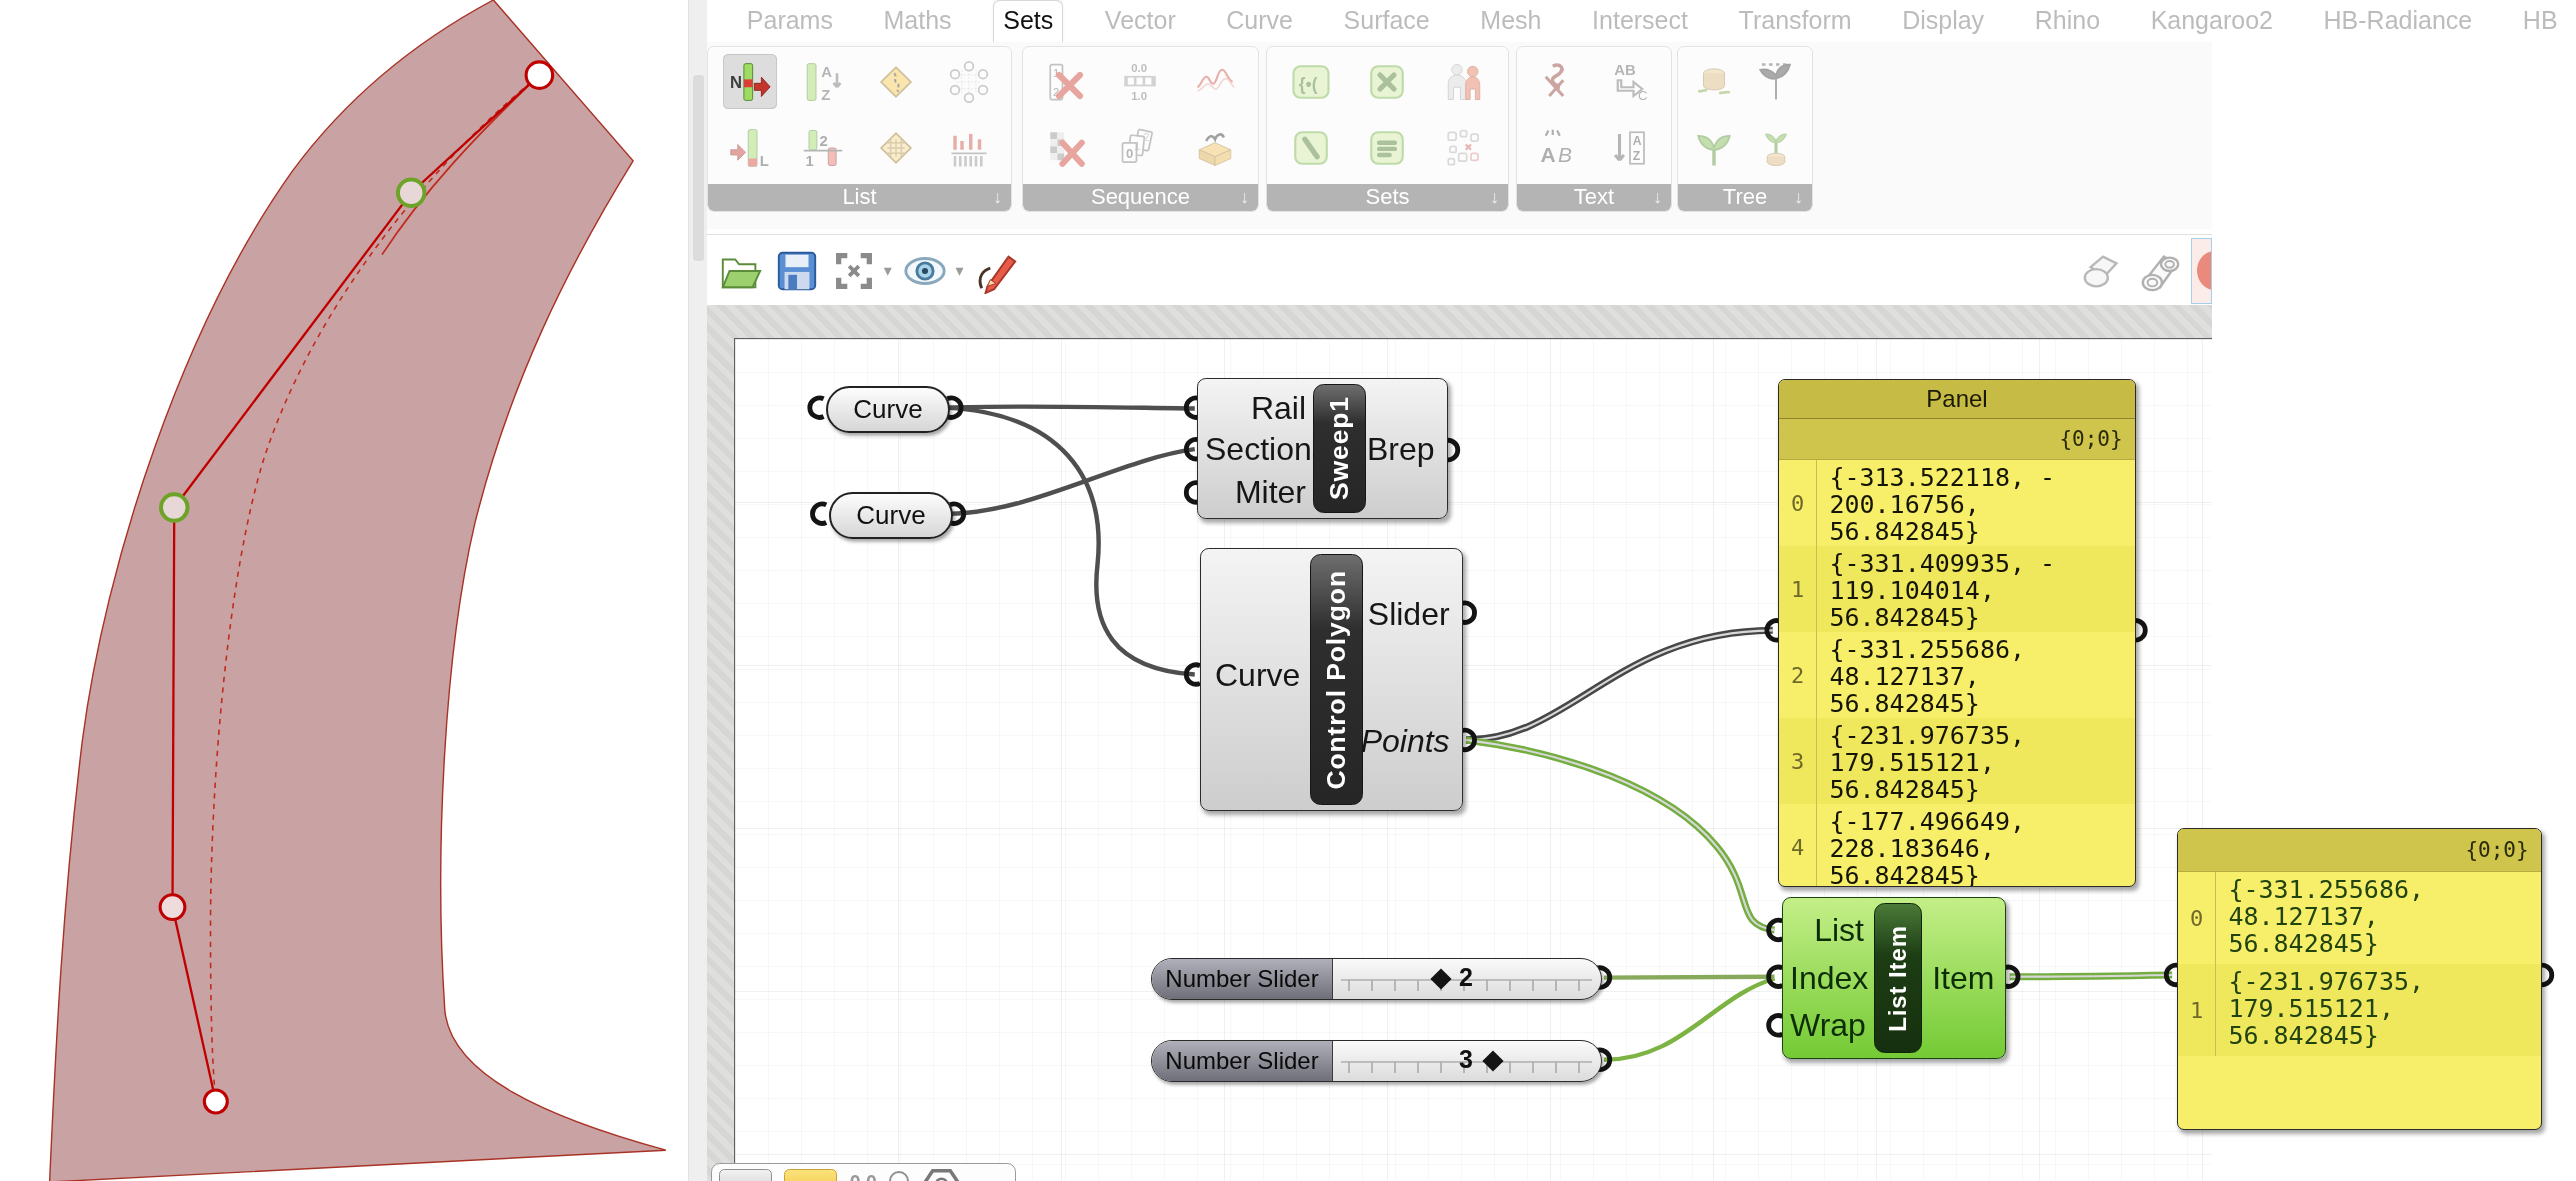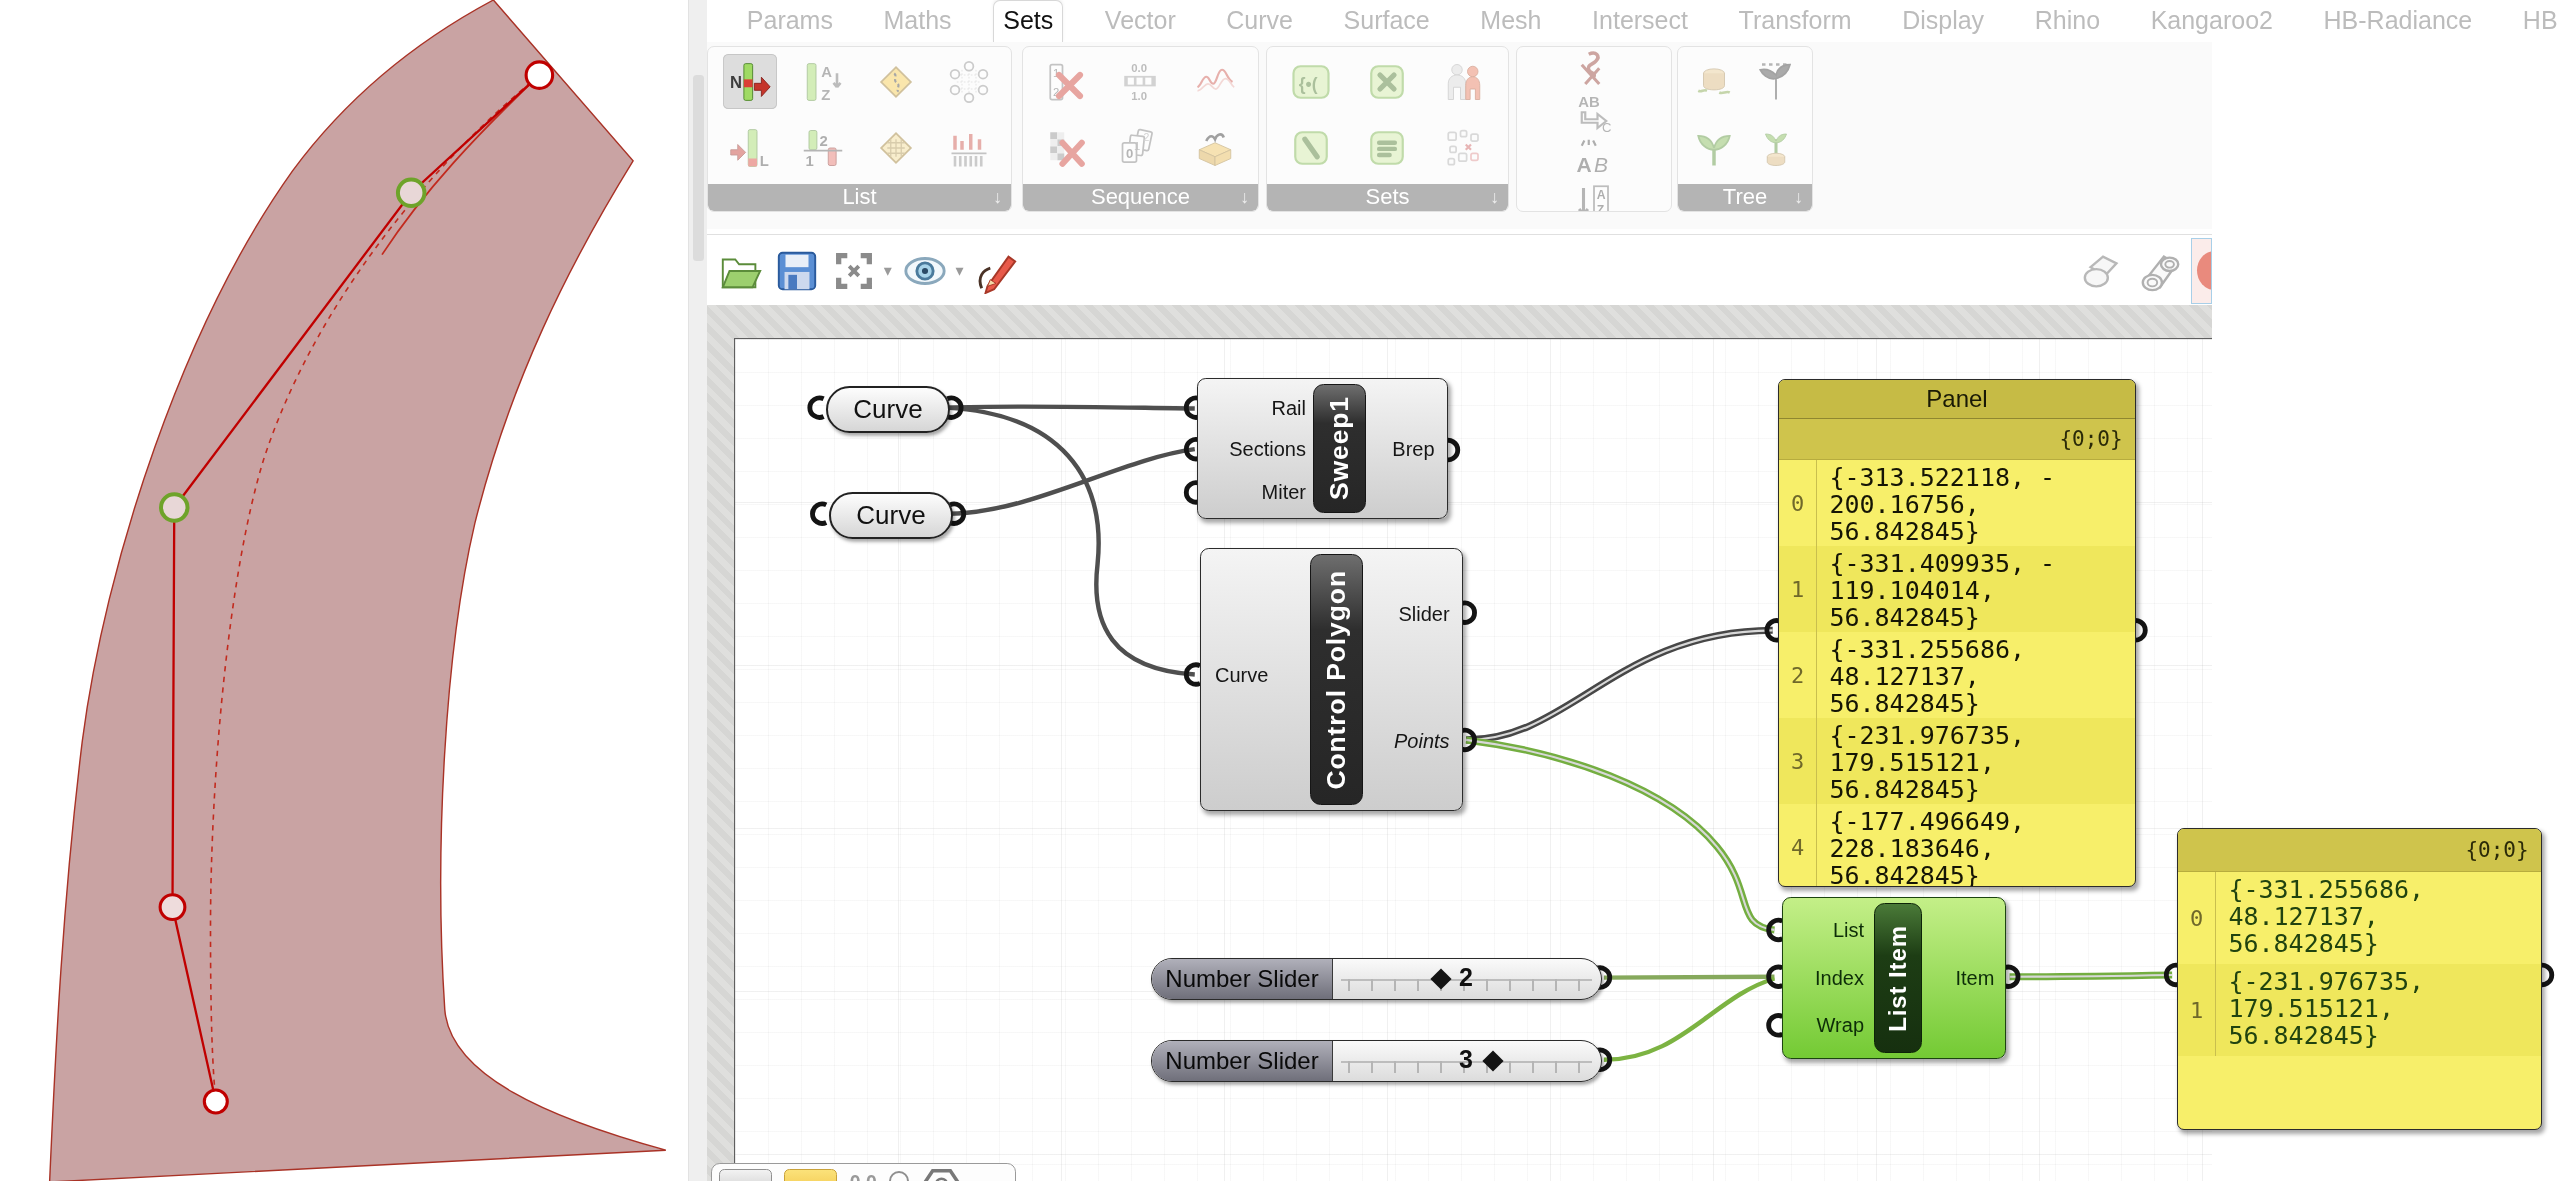--- a/index.html
+++ b/index.html
@@ -55,21 +55,21 @@
         background-size:163px 163px,163px 163px,33px 33px,33px 33px;}
   
   #wires{position:absolute;inset:0;pointer-events:none;}
   
   .comp{position:absolute;border:1.8px solid #2b2b2b;border-radius:8.8px;
         background:linear-gradient(#f4f4f4,#cdcdcd);box-shadow:2.7px 3.5px 4.4px rgba(0,0,0,.35);}
   .comp .vcap{position:absolute;top:5.3px;bottom:5.3px;border:1.8px solid #161616;border-radius:10.6px;
         background:linear-gradient(#6e6e6e,#2e2e2e 30%,#262626);display:flex;align-items:center;justify-content:center;}
   .vcap span{writing-mode:vertical-rl;transform:rotate(180deg);color:#fff;font-weight:bold;
         font-size:26.5px;letter-spacing:0.9px;white-space:nowrap;}
-  .plabel{position:absolute;font-size:20px;color:#161616;height:32px;line-height:32px;}
+  .plabel{position:absolute;font-size:32px;color:#161616;height:32px;line-height:32px;}
   .pl-r{text-align:right;}
   
   .capsule{position:absolute;border:2.2px solid #222;border-radius:883px;
         background:linear-gradient(#fdfdfd,#d6d6d6);box-shadow:1.8px 2.7px 3.5px rgba(0,0,0,.35);
         display:flex;align-items:center;justify-content:center;font-size:26px;color:#111;}
   
   #listitem{background:linear-gradient(#c4ef88,#74ca34);border-color:#1c4410;}
   #listitem .vcap{background:linear-gradient(#4a7a38,#1d3d14 35%,#16300f);border-color:#0d2408;}
   #listitem .plabel{color:#0d2d08;}
   
@@ -340,21 +340,21 @@
                   <rect x="6" y="36" width="7" height="7" rx="2"></rect>
                   <rect x="32" y="30" width="8" height="8" rx="2" stroke="#d88"></rect>
                 </g>
                 <path d="M26 20l6 6m0-6l-6 6" stroke="#c55" stroke-width="2.5"></path>
               </svg>
             </div>
           </div>
           <div class="tlabel">Sets<span class="arr">↓</span></div>
         </div>
         <div class="tgroup" style="left: 809px; width: 154px;">
-          <div class="ticons" style="grid-template-columns: repeat(1, 1fr);">
+          <div class="ticons" style="grid-template-columns: repeat(2, 1fr);">
             <div class="ticon">
               <svg viewBox="0 0 48 48">
                 <path d="M18 6c8-4 14 2 8 8-4 4-10 4-8 10 2 5 8 2 6 8" stroke="#8c2f24" stroke-width="4" fill="none"></path>
                 <path d="M10 18l20 22M30 22 14 40" stroke="#8c2f24" stroke-width="3.5"></path>
               </svg>
             </div>
             <div class="ticon">
               <svg viewBox="0 0 48 48">
                 <text x="6" y="16" font-size="17" font-weight="bold" fill="#555">AB</text>
                 <path d="M10 22v12h18v6l10-8-10-8v6H14V22z" fill="none" stroke="#666" stroke-width="2.5"></path>

